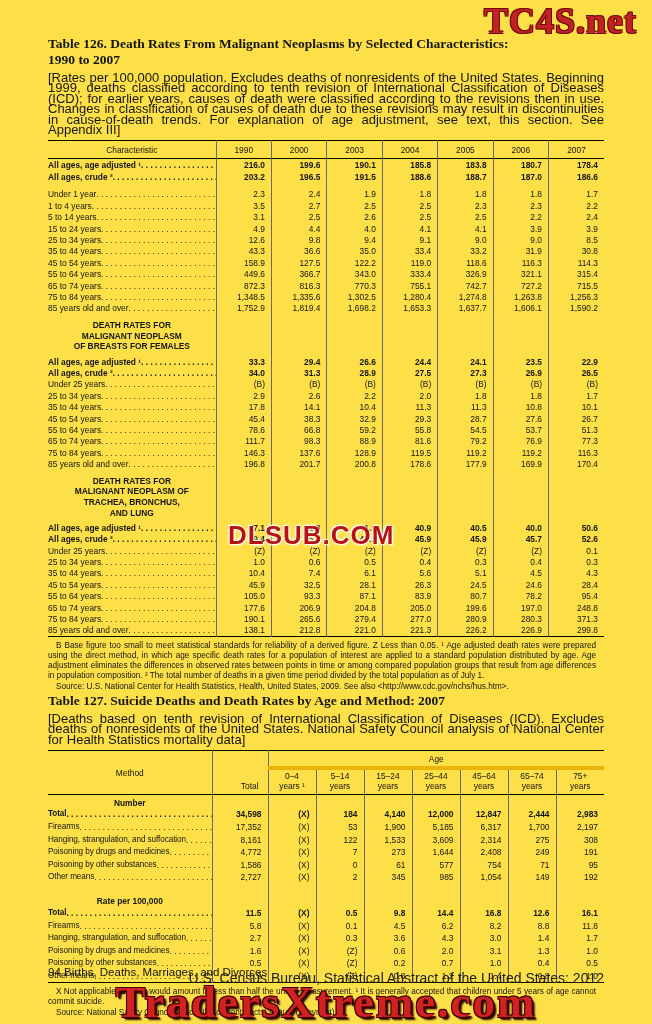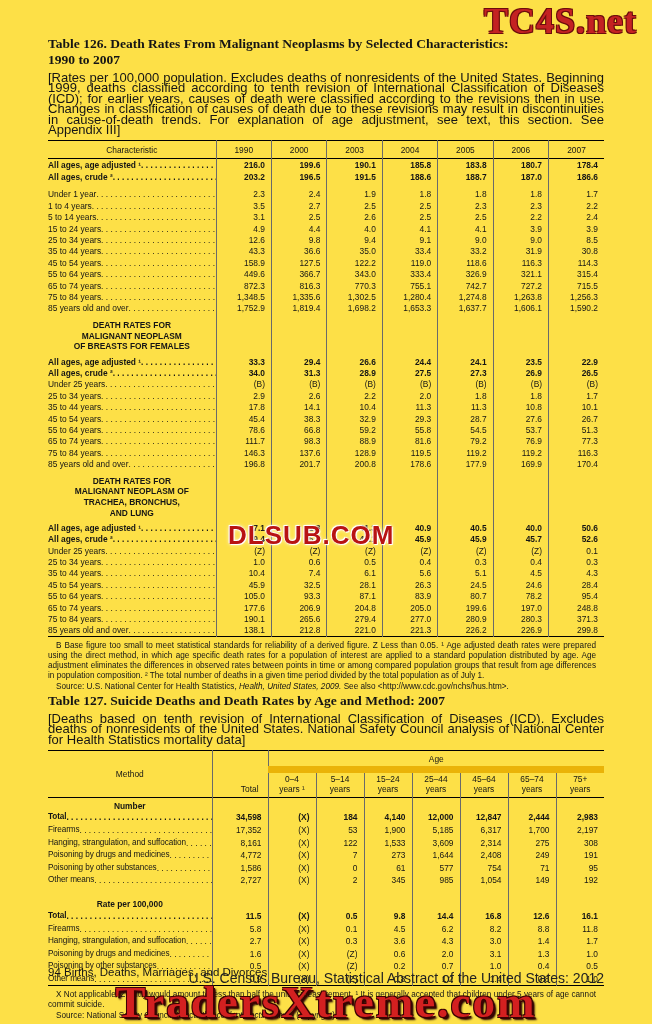--- a/index.html
+++ b/index.html
@@ -34,28 +34,28 @@
   .lbl{white-space:nowrap;}
   .t127 .lbl{font-size:8.2px;letter-spacing:-0.1px;}
   .leader{flex:1;overflow:hidden;white-space:nowrap;}
   .leader::after{content:" . . . . . . . . . . . . . . . . . . . . . . . . . . . . . . . . . . . . . . . . . . . . .";}
   .sec{text-align:center;font-weight:bold;white-space:pre-line;line-height:10.6px;padding:6px 2px 4px 2px;}
   .seclabel{text-align:center;padding:2px 0 0 0;font-weight:bold;}
 
   
   .method-h{vertical-align:middle;}
   .total-h{text-align:right;vertical-align:bottom;padding:0 9px 3px 0;border-left:1px solid #6a6a6a;}
-  .age-h{text-align:center;border-left:1px solid #6a6a6a;border-bottom:7px solid #eab308;height:13px;}
+  .age-h{text-align:center;border-left:1px solid #6a6a6a;border-bottom:4px solid #eab308;height:13px;}
   .agecol{text-align:center;border-left:1px solid #6a6a6a;white-space:pre-line;
           line-height:9.6px;vertical-align:bottom;padding:2px 0 3px 0;}
 
   
   .fn{font-size:8.2px;line-height:10.1px;text-align:justify;text-indent:8px;margin:4px 8px 0 0;}
   .src{font-size:8.2px;line-height:10.1px;text-indent:8px;margin:1px 0 0 0;}
-  .it{font-style:italic;}
+  .it{}
 
   
   .page-footer{position:absolute;left:48px;bottom:46px;font-size:11.5px;}
   .page-footer .sect{margin-left:0;}
   .imprint{position:absolute;right:48px;bottom:38px;font-size:14px;color:#222;}
 
   
   .wm{position:absolute;z-index:10;white-space:nowrap;pointer-events:none;}
   .wm-top{top:0;right:15px;font-family:"Liberation Serif",serif;font-weight:bold;font-size:36px;
           color:#c42222;letter-spacing:1px;

